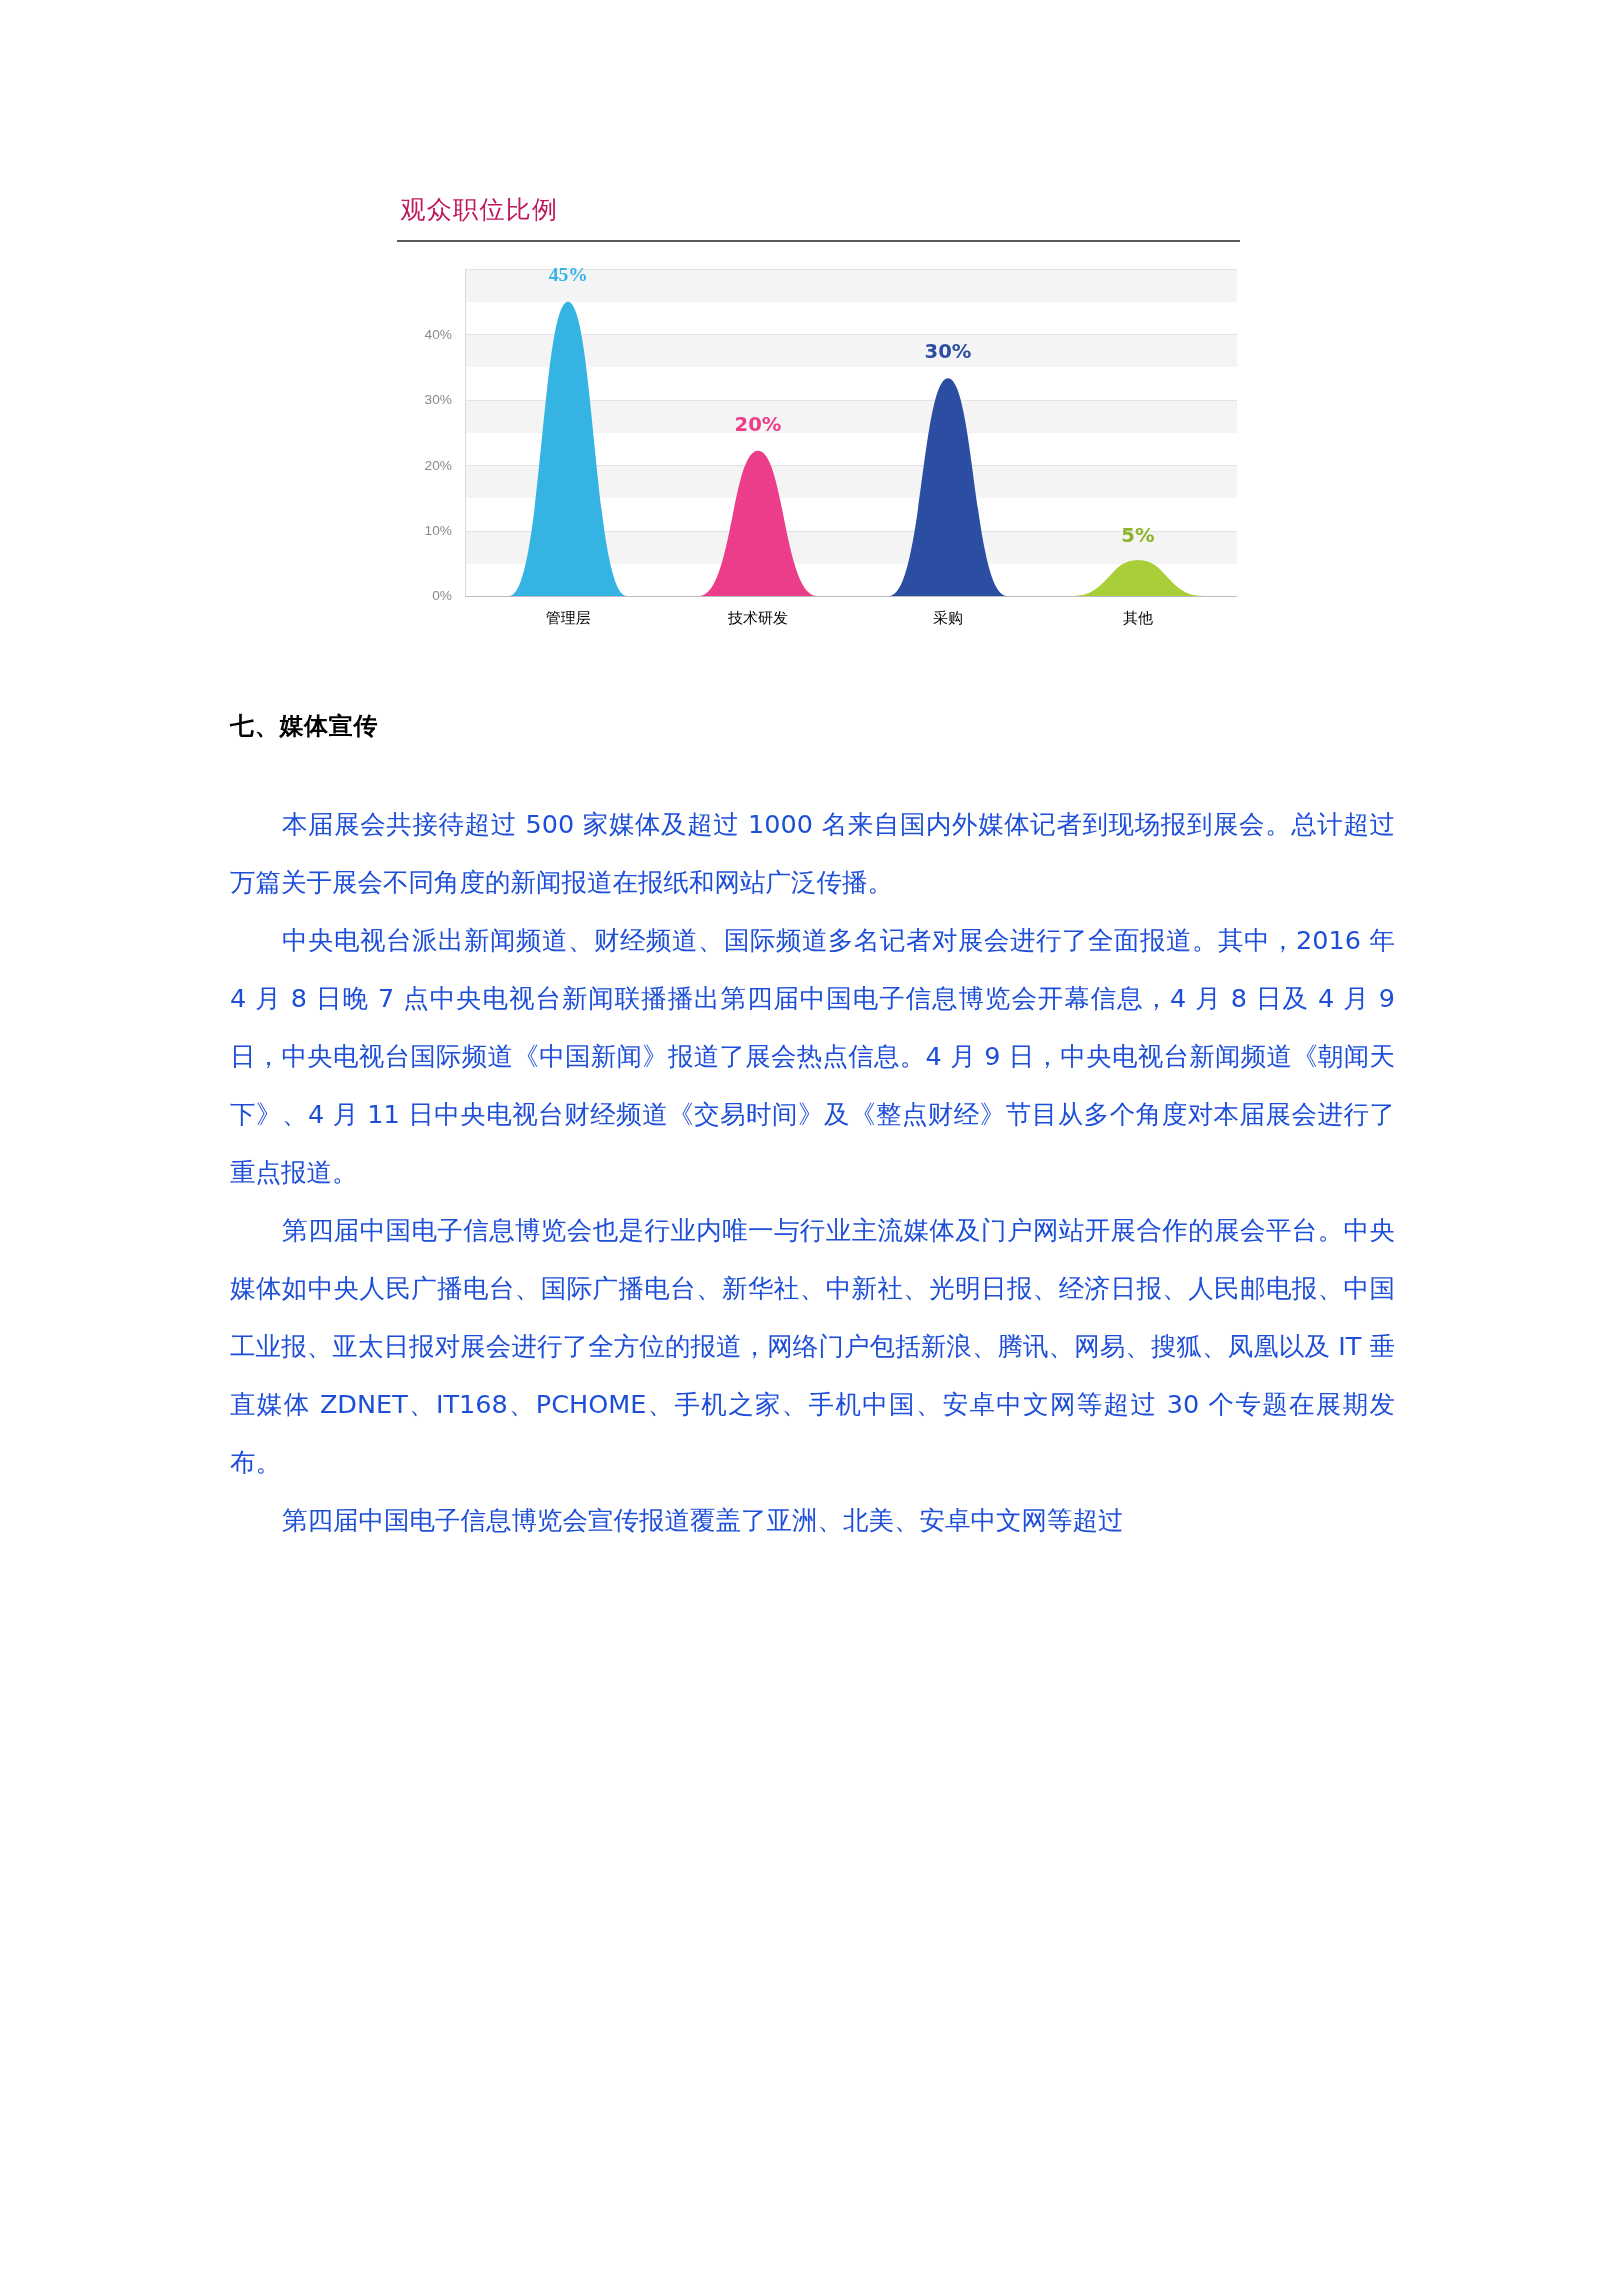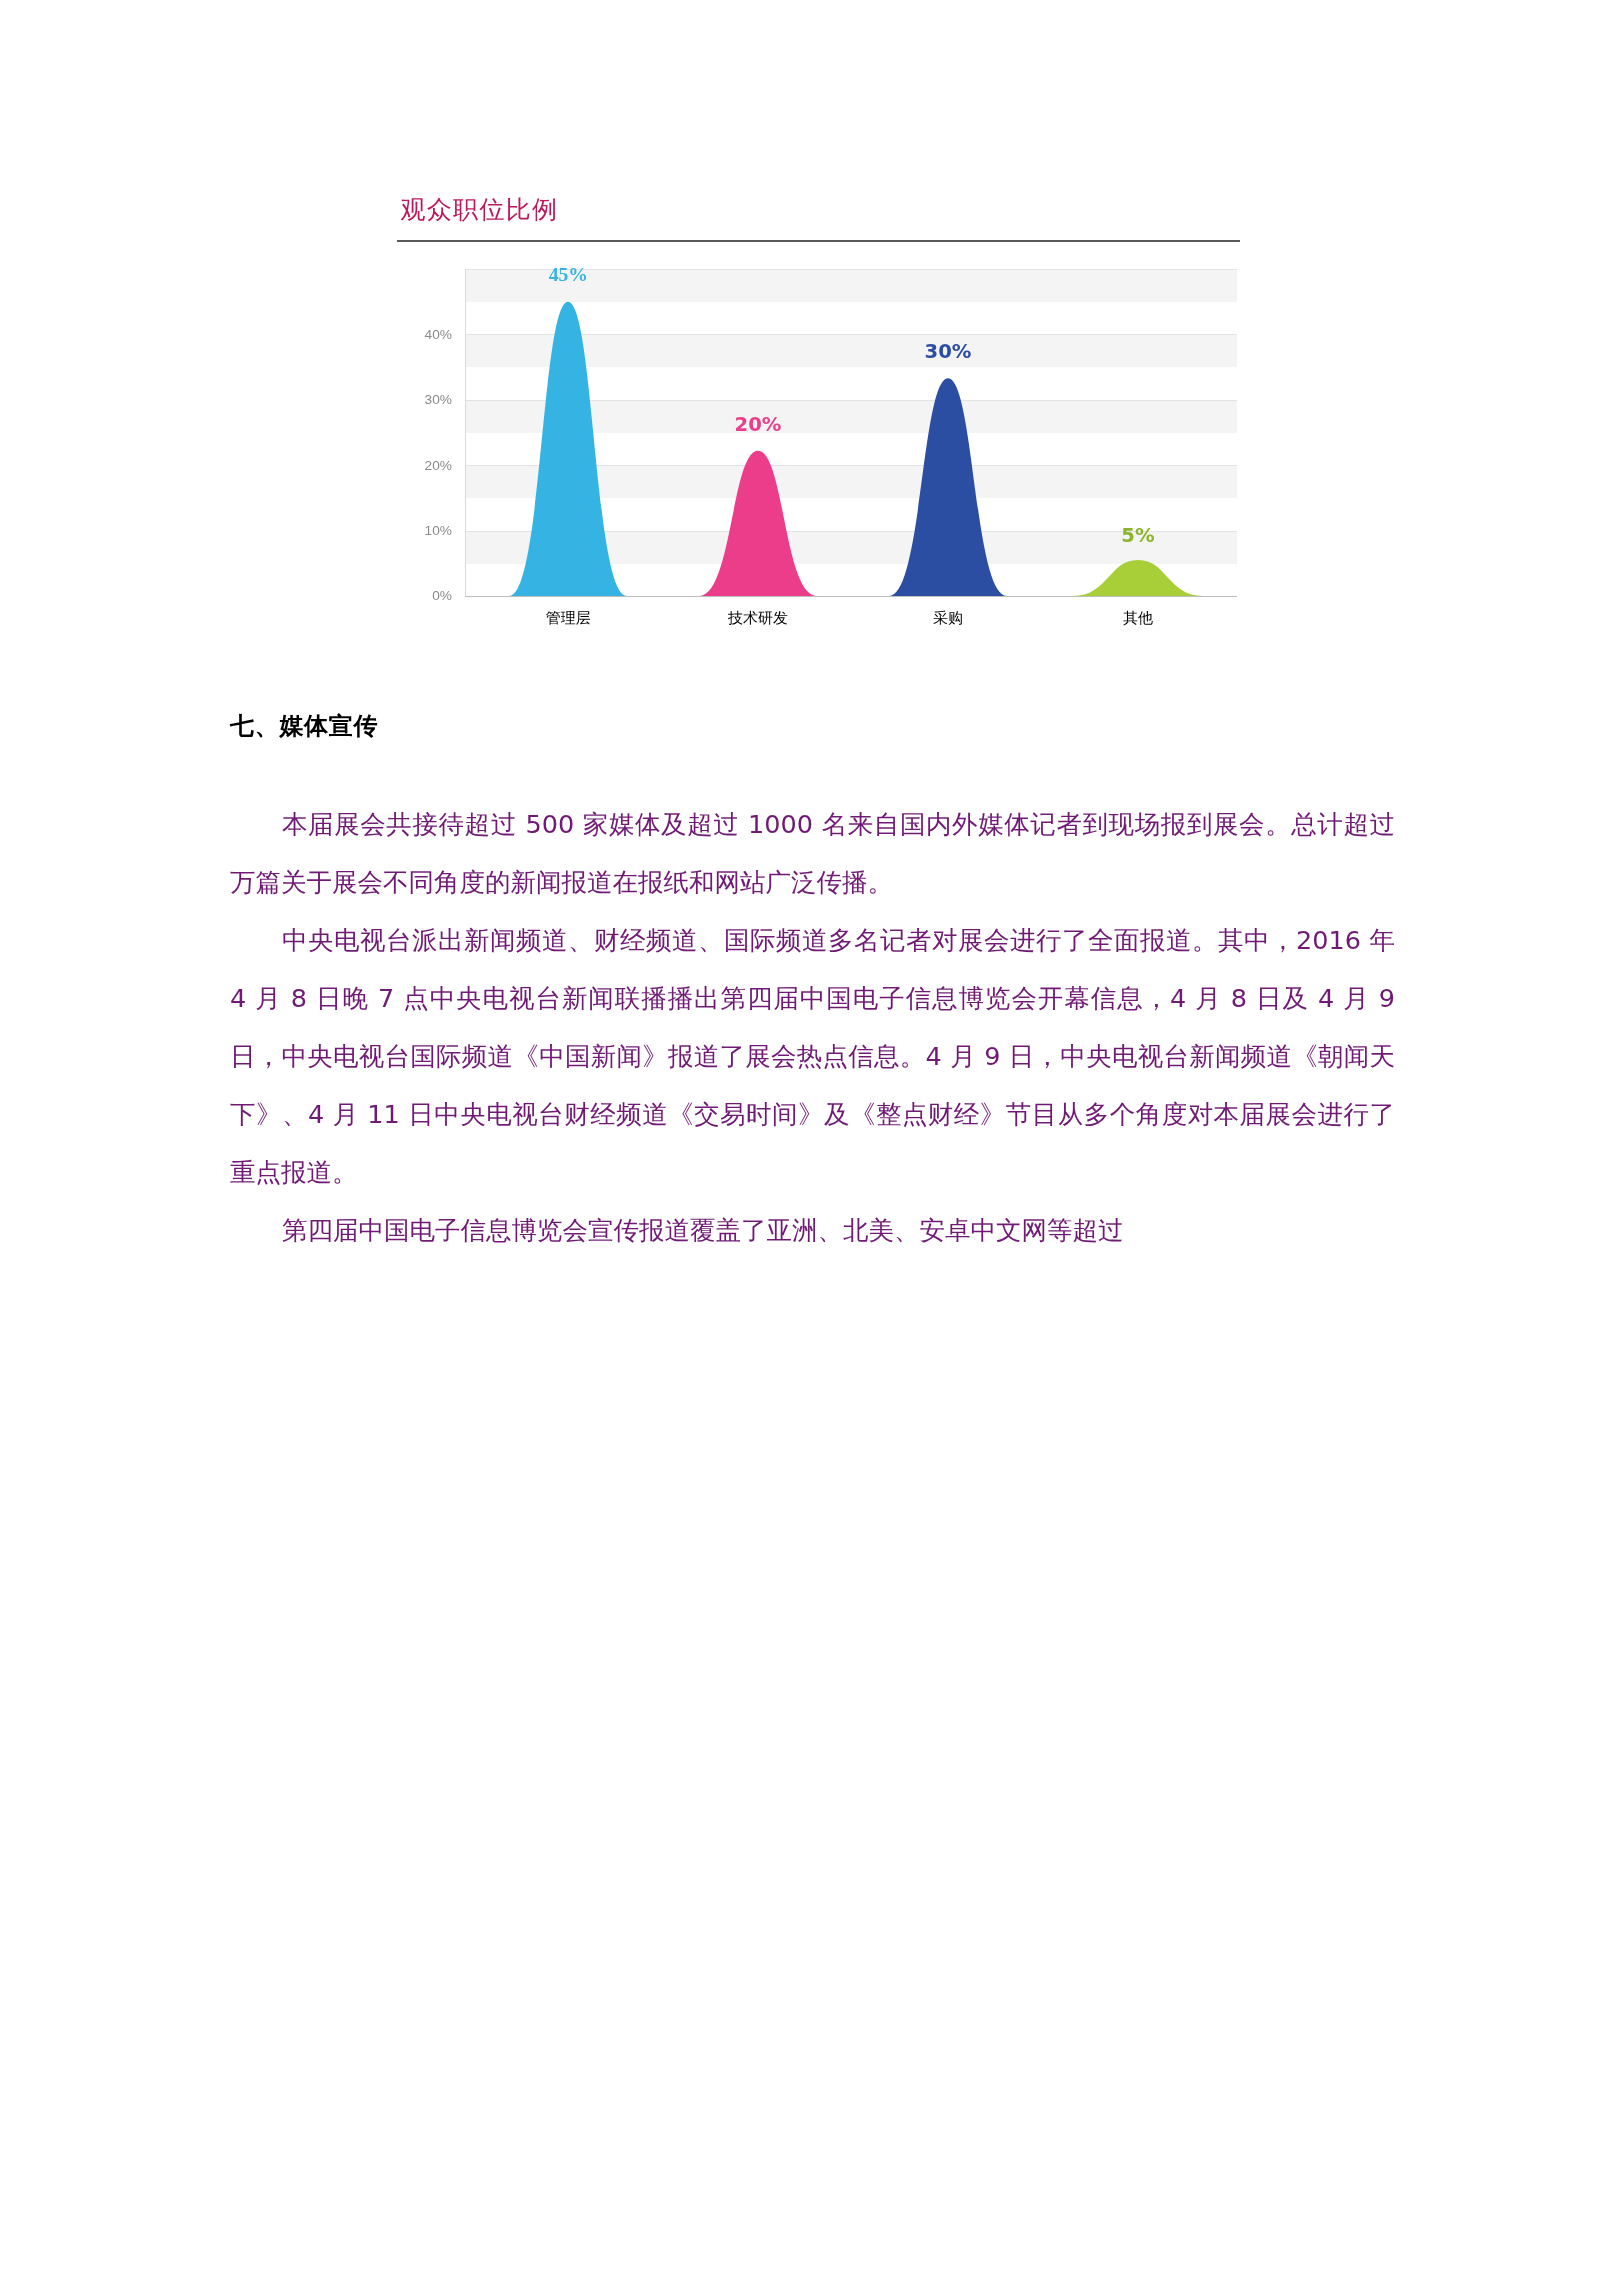--- a/index.html
+++ b/index.html
@@ -134,21 +134,21 @@
   .body-text {
     position: absolute;
     left: 230px;
     top: 795px;
     width: 1165px;
     font-size: 25.5px;
     line-height: 58px;
     font-family: "DejaVu Sans", sans-serif;
     text-align: justify;
     text-justify: inter-ideograph;
-    color: #701a75;
+    color: #1d4ed8;
   }
   .body-text p {
     margin: 0 0 0 0;
     text-indent: 52px;
   }
 </style>
 </head>
 <body>
 
 <div class="page">
@@ -212,17 +212,18 @@
         <div class="cat-label">其他</div>
       </div>
     </div>
   </div>
 
   <h2 class="section-heading">七、媒体宣传</h2>
 
   <div class="body-text">
     <p>本届展会共接待超过 500 家媒体及超过 1000 名来自国内外媒体记者到现场报到展会。总计超过万篇关于展会不同角度的新闻报道在报纸和网站广泛传播。</p>
     <p>中央电视台派出新闻频道、财经频道、国际频道多名记者对展会进行了全面报道。其中，2016 年 4 月 8 日晚 7 点中央电视台新闻联播播出第四届中国电子信息博览会开幕信息，4 月 8 日及 4 月 9 日，中央电视台国际频道《中国新闻》报道了展会热点信息。4 月 9 日，中央电视台新闻频道《朝闻天下》、4 月 11 日中央电视台财经频道《交易时间》及《整点财经》节目从多个角度对本届展会进行了重点报道。</p>
+    <p>第四届中国电子信息博览会也是行业内唯一与行业主流媒体及门户网站开展合作的展会平台。中央媒体如中央人民广播电台、国际广播电台、新华社、中新社、光明日报、经济日报、人民邮电报、中国工业报、亚太日报对展会进行了全方位的报道，网络门户包括新浪、腾讯、网易、搜狐、凤凰以及 IT 垂直媒体 ZDNET、IT168、PCHOME、手机之家、手机中国、安卓中文网等超过 30 个专题在展期发布。</p>
     <p>第四届中国电子信息博览会宣传报道覆盖了亚洲、北美、安卓中文网等超过</p>
   </div>
 
 </div>
 
 
 </body></html>

